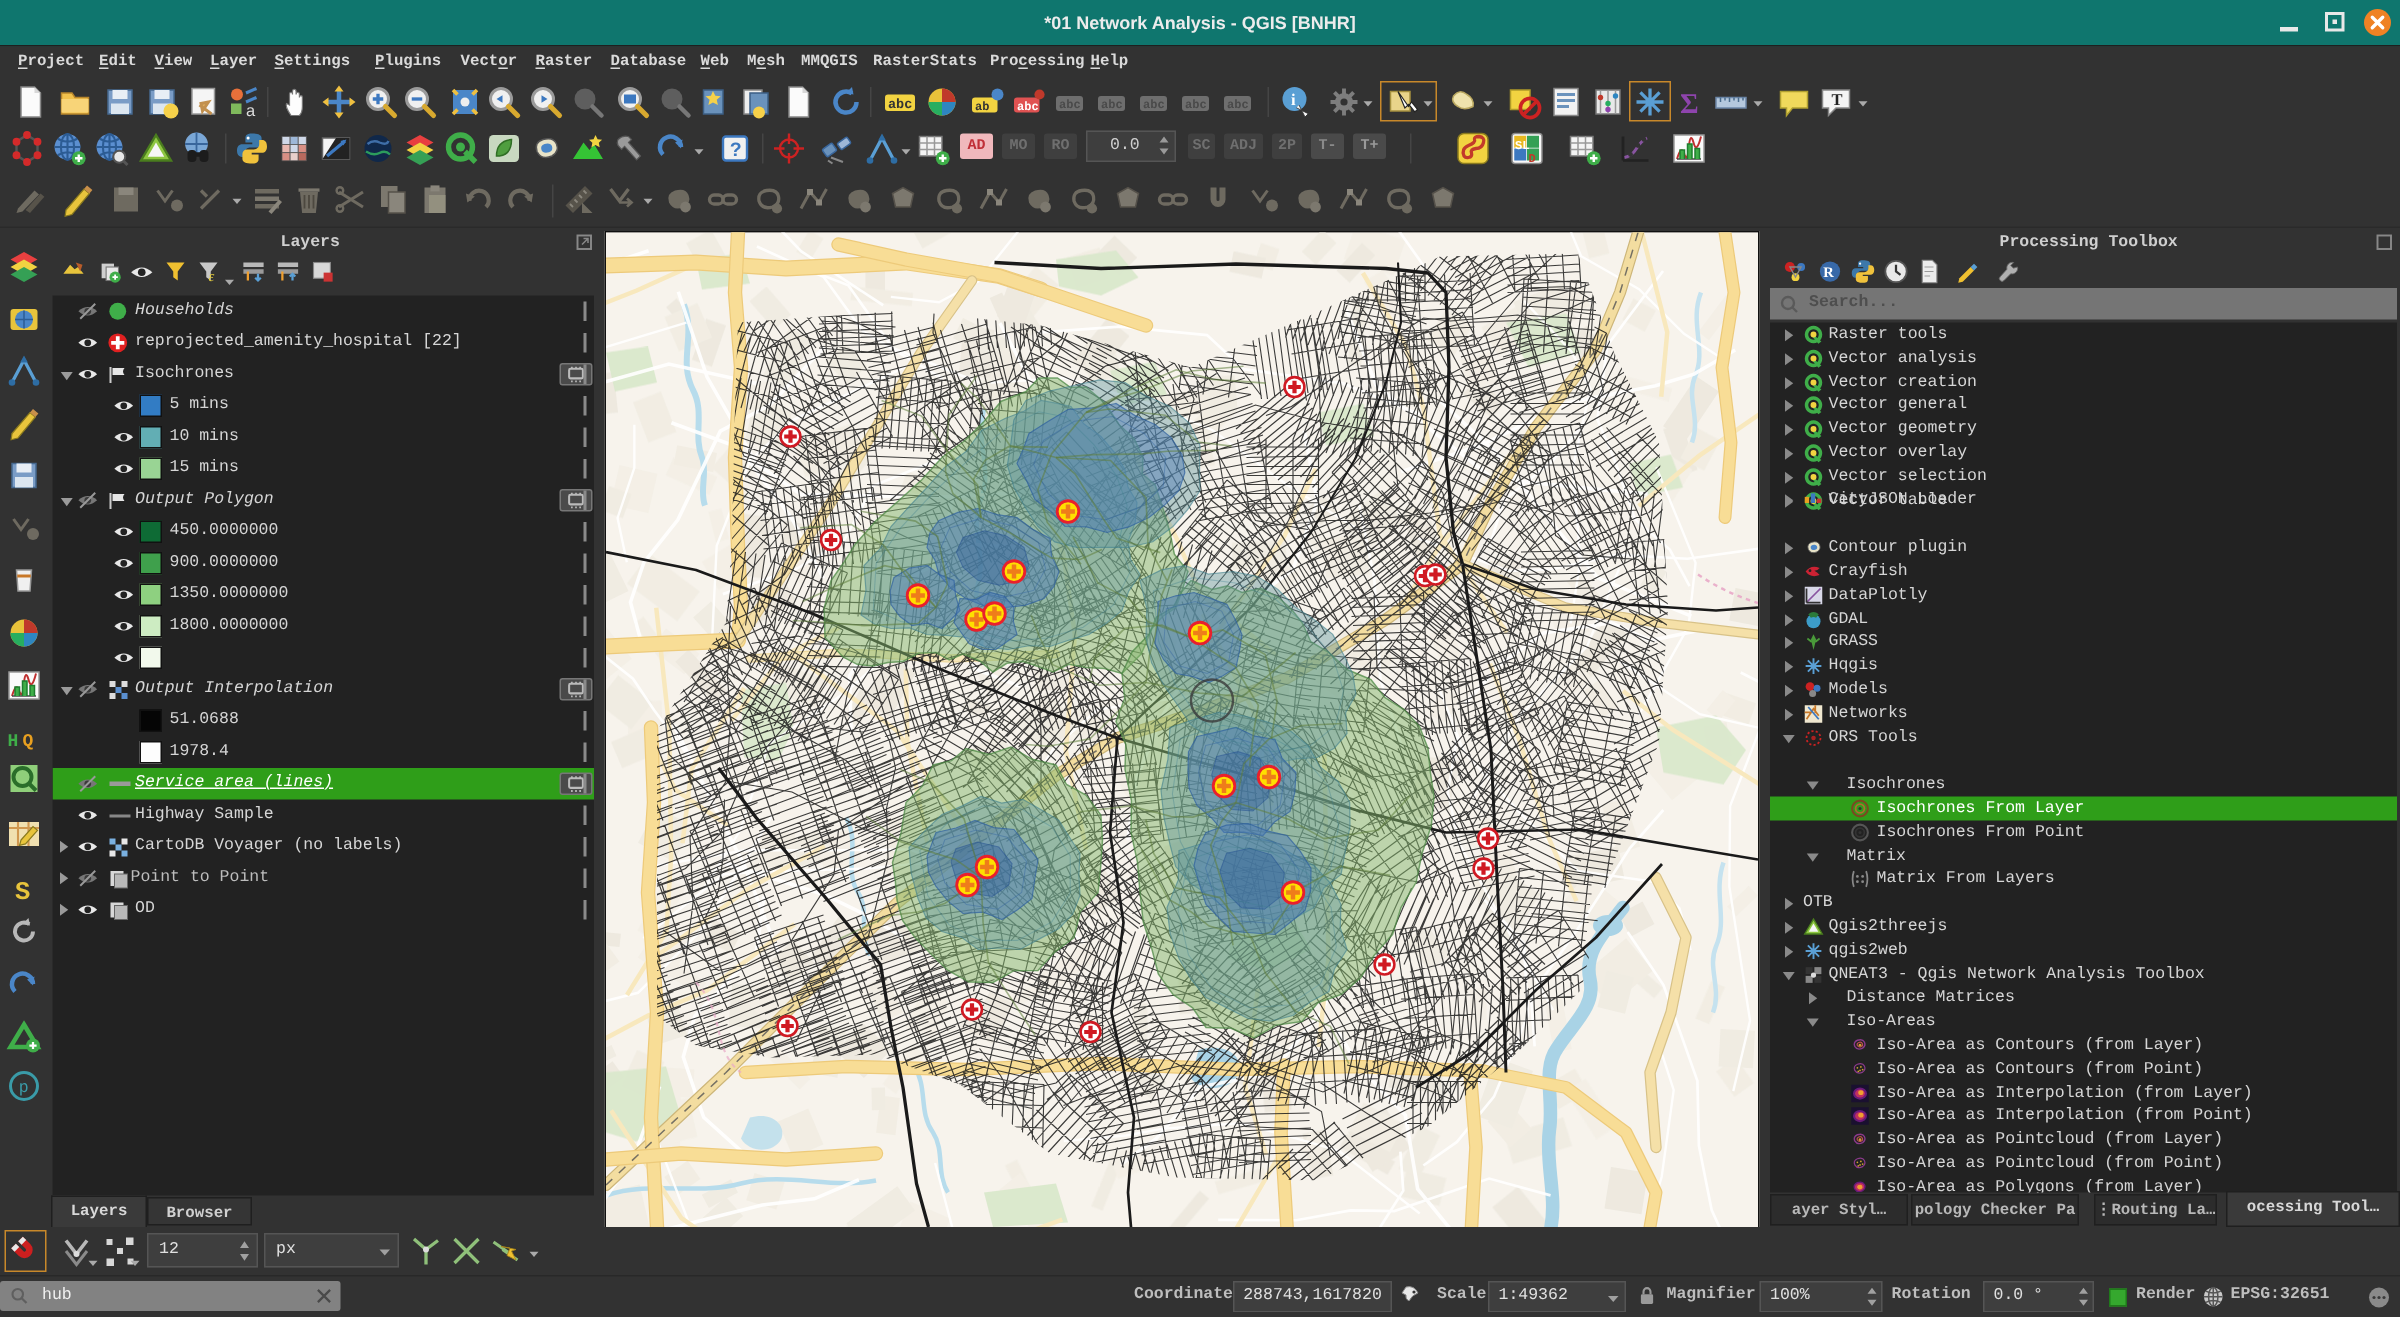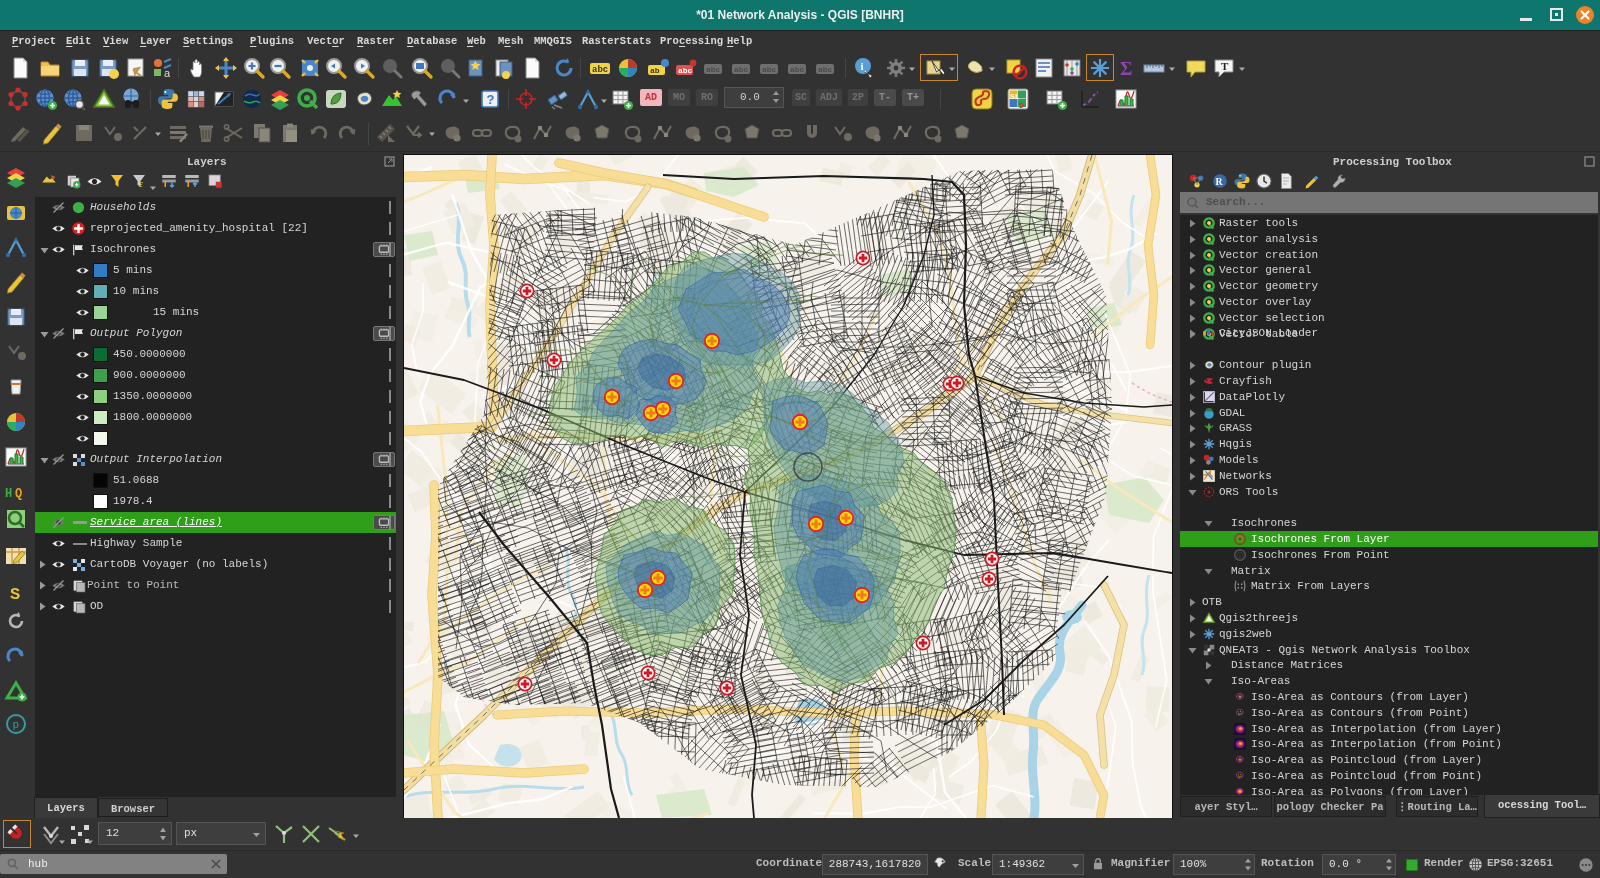--- a/index.html
+++ b/index.html
@@ -784,21 +784,21 @@
           <div class="abs" style="left:58px;top:3px;width:15px;height:15px;background:#62aeb4;border:1px solid #111"></div>
           <div class="abs" style="left:78px;top:0;height:21px;line-height:21px;">10 mins</div>
           <div class="abs" style="left:354px;top:4px;width:2px;height:13px;background:#8a8a8a"></div>
         </div>
         <div class="abs" style="left:0;top:105px;width:361px;height:21px;">
           <svg class="abs" style="left:40px;top:3px;" width="15" height="15" viewBox="0 0 24 24">
             <path d="M2,12 q10,-9 20,0 q-10,9 -20,0 Z" fill="#e8e8e8"></path>
             <circle cx="12" cy="12" r="3.6" fill="#222"></circle>
           </svg>
           <div class="abs" style="left:58px;top:3px;width:15px;height:15px;background:#99d494;border:1px solid #111"></div>
-          <div class="abs" style="left:78px;top:0;height:21px;line-height:21px;margin-left:40px;">15 mins</div>
+          <div class="abs" style="left:78px;top:0;height:21px;line-height:21px;">15 mins</div>
           <div class="abs" style="left:354px;top:4px;width:2px;height:13px;background:#8a8a8a"></div>
         </div>
         <div class="abs" style="left:0;top:126px;width:361px;height:21px;">
           <svg class="abs" style="left:5px;top:7px" width="9" height="9">
             <path d="M0.5,2 h8 l-4,5.5 Z" fill="#9a9a9a"></path>
           </svg>
           <svg class="abs" style="left:16px;top:3px;" width="15" height="15" viewBox="0 0 24 24">
             <path d="M2,12 q10,-9 20,0 q-10,9 -20,0 Z" fill="#777"></path>
             <circle cx="12" cy="12" r="3.6" fill="#3a3a3a"></circle>
             <path d="M4,20 L20,4" stroke="#999" stroke-width="2"></path>

